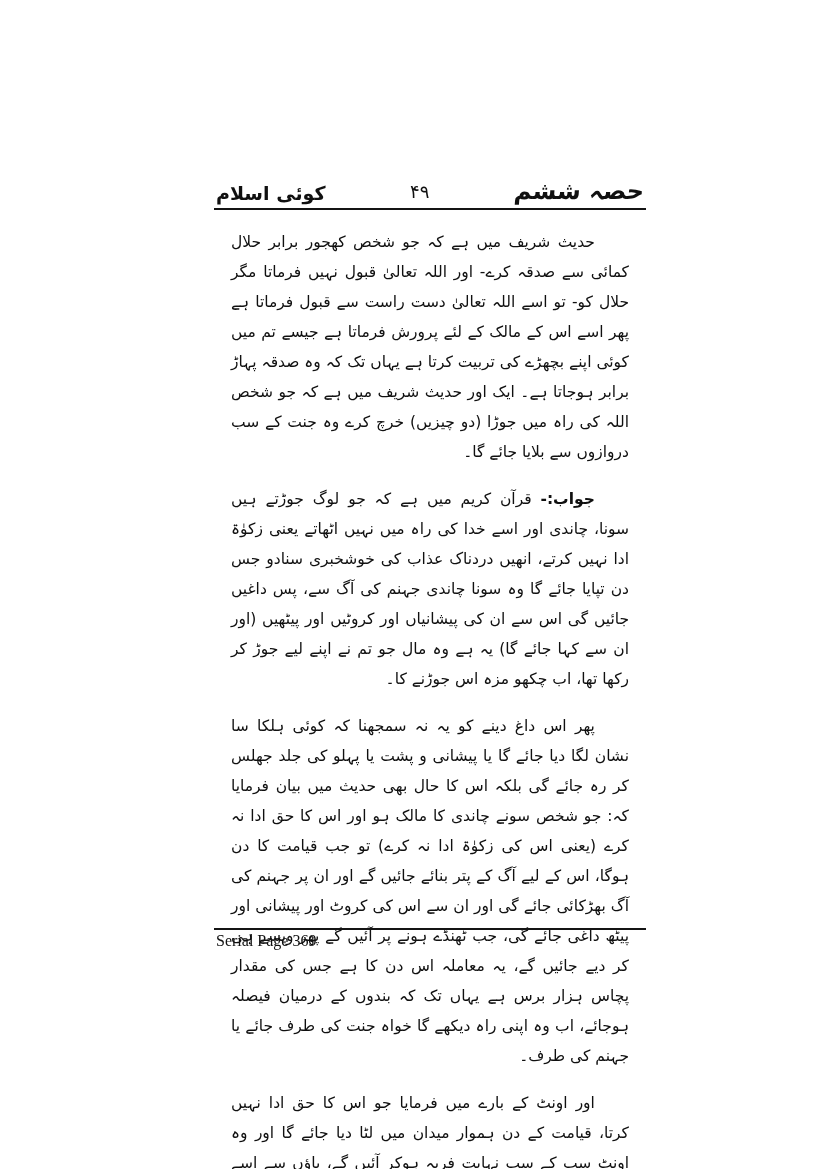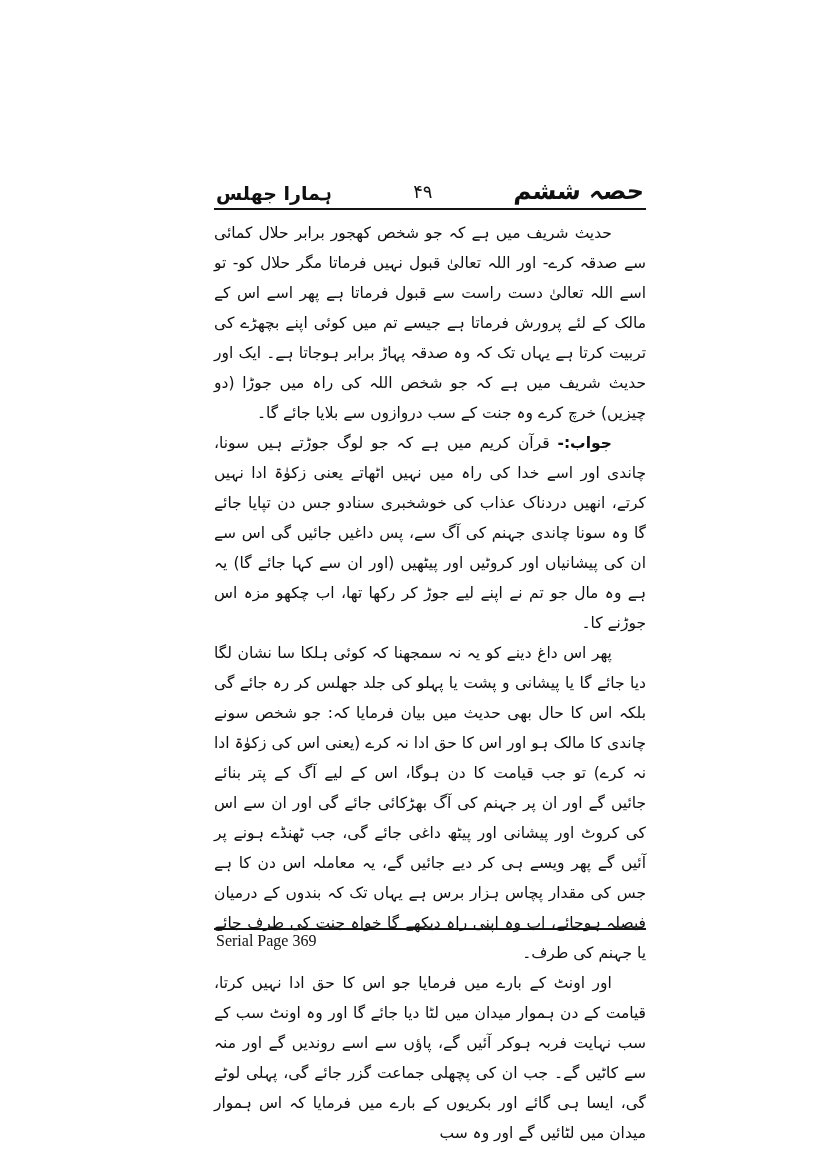--- a/index.html
+++ b/index.html
@@ -49,21 +49,21 @@
     line-height: 1.2;
   }
   .body-text {
     margin-top: 8px;
     direction: rtl;
     text-align: justify;
     font-size: 15.5px;
     line-height: 30px;
   }
   .para {
-    margin: 0;
+    margin: 17px;
   }
   .para.indent {
     text-indent: 2.2em;
   }
   .plabel {
     font-weight: bold;
   }
   .footer {
     position: absolute;
     top: 928px;
@@ -82,21 +82,21 @@
 </style>
 </head>
 <body>
 
 <div class="page">
   <div class="content">
 
     <div class="header">
       <span class="section-title">حصہ ششم</span>
       <span class="page-number">۴۹</span>
-      <span class="book-title">ہمارا جھلس</span>
+      <span class="book-title">کوئی اسلام</span>
     </div>
 
     <div class="body-text">
 
       <p class="para indent">
         <span class="plabel"></span><span>حدیث شریف میں ہے کہ جو شخص کھجور برابر حلال کمائی سے صدقہ کرے- اور اللہ تعالیٰ قبول نہیں فرماتا مگر حلال کو- تو اسے اللہ تعالیٰ دست راست سے قبول فرماتا ہے پھر اسے اس کے مالک کے لئے پرورش فرماتا ہے جیسے تم میں کوئی اپنے بچھڑے کی تربیت کرتا ہے یہاں تک کہ وہ صدقہ پہاڑ برابر ہوجاتا ہے۔ ایک اور حدیث شریف میں ہے کہ جو شخص اللہ کی راہ میں جوڑا (دو چیزیں) خرچ کرے وہ جنت کے سب دروازوں سے بلایا جائے گا۔</span>
       </p>
 
 
       <p class="para indent">

